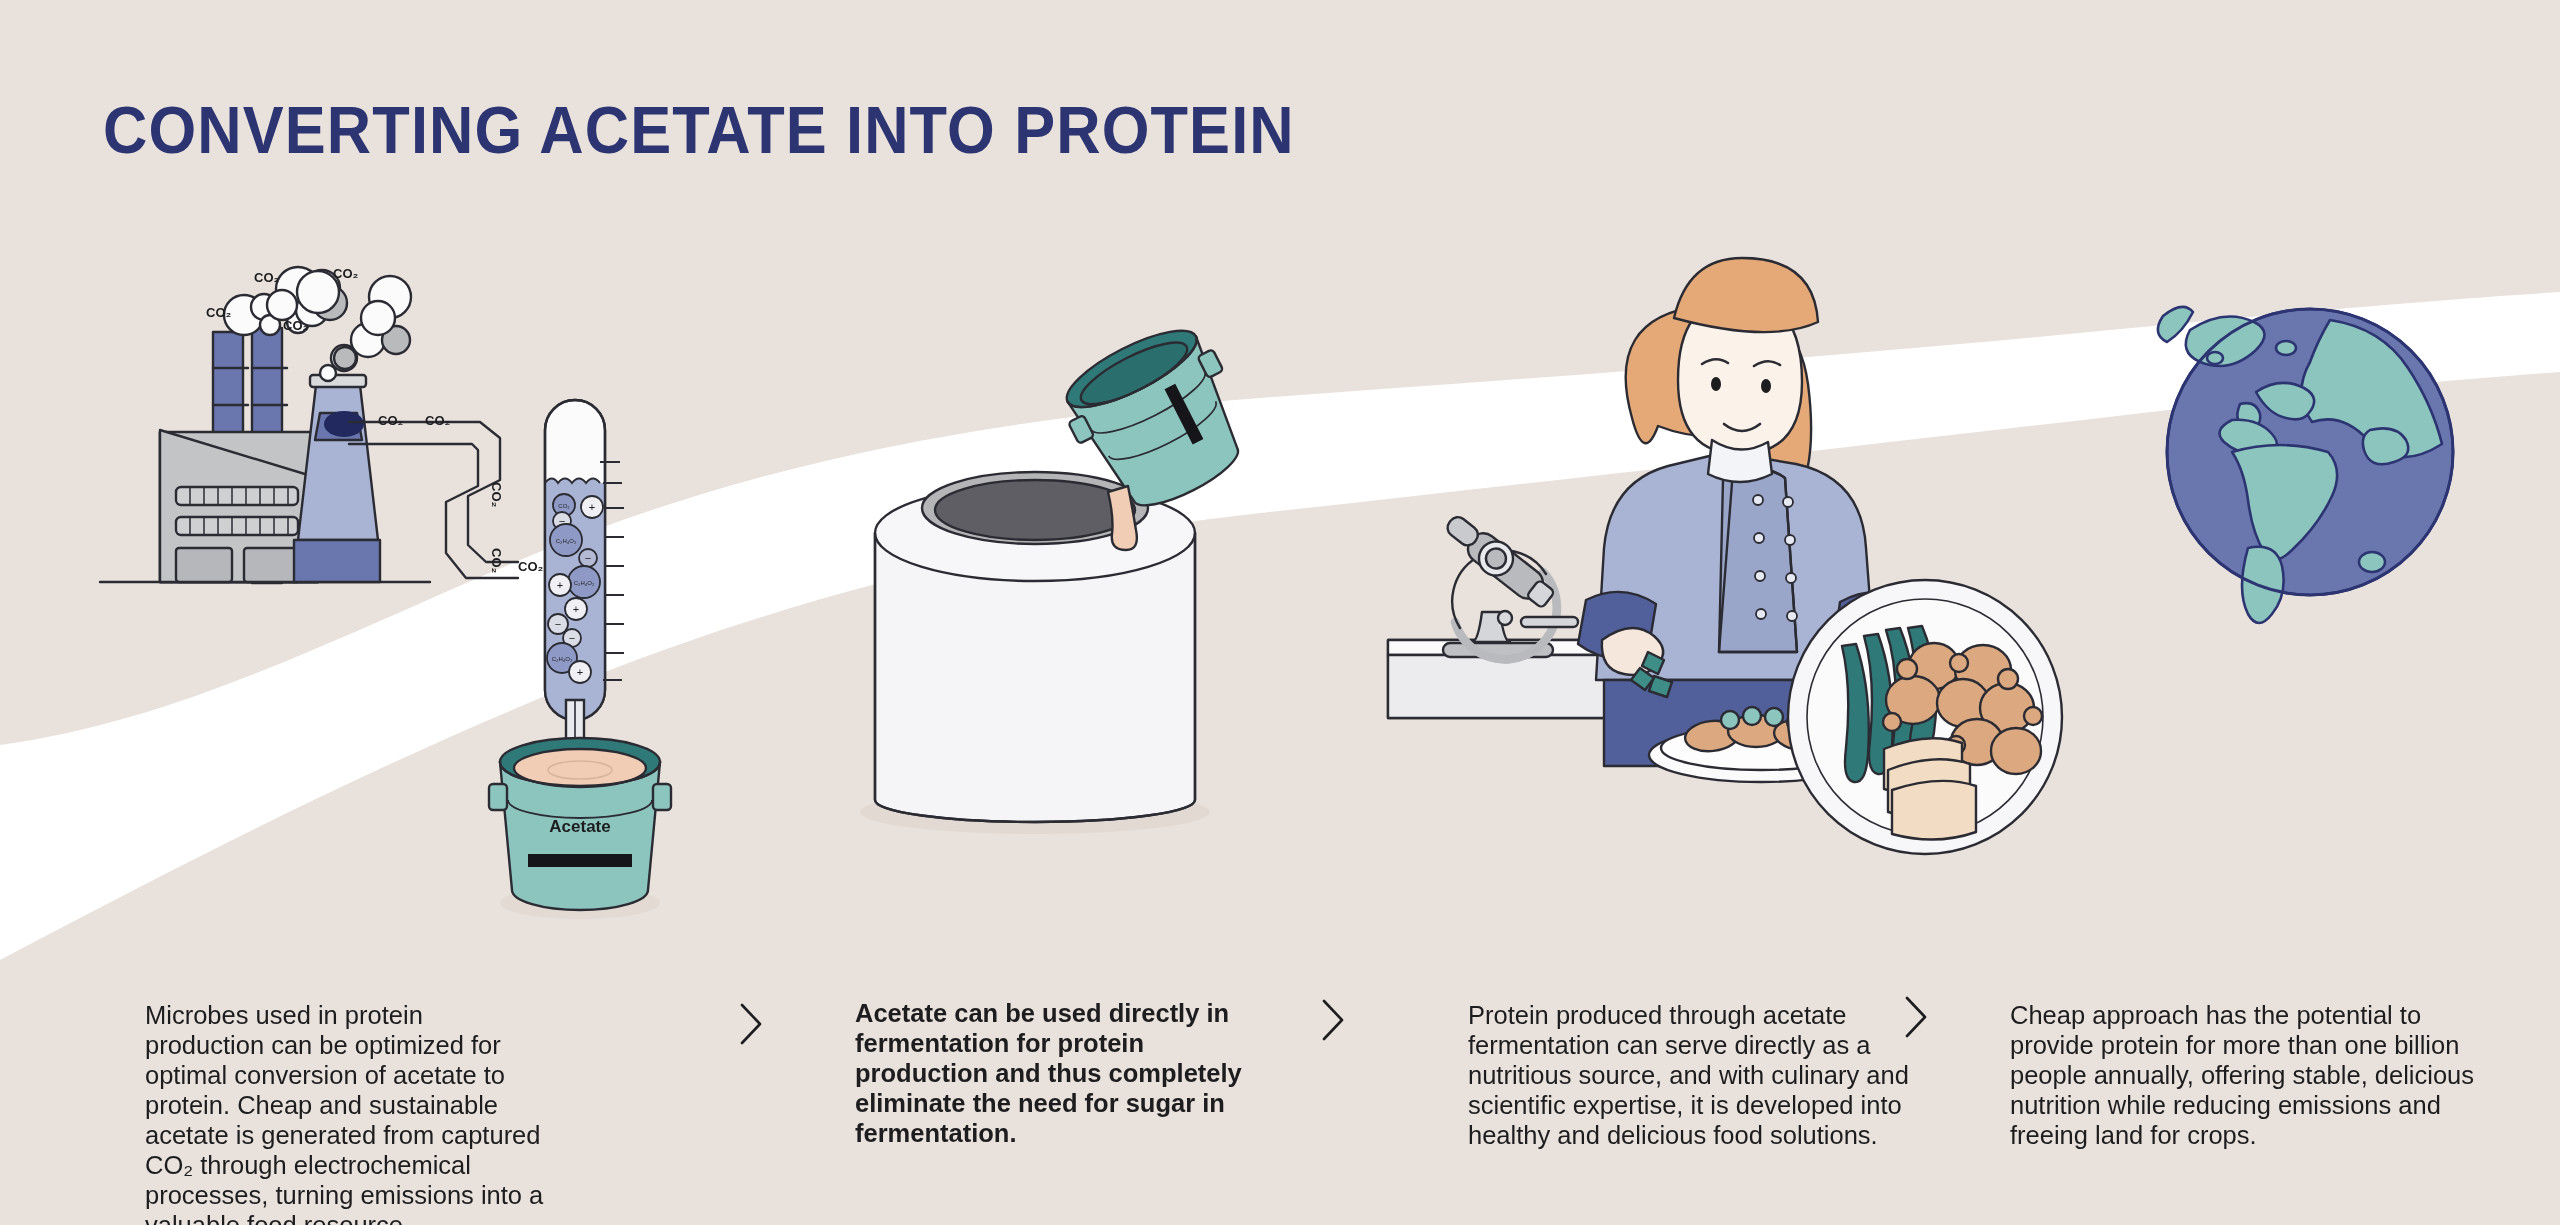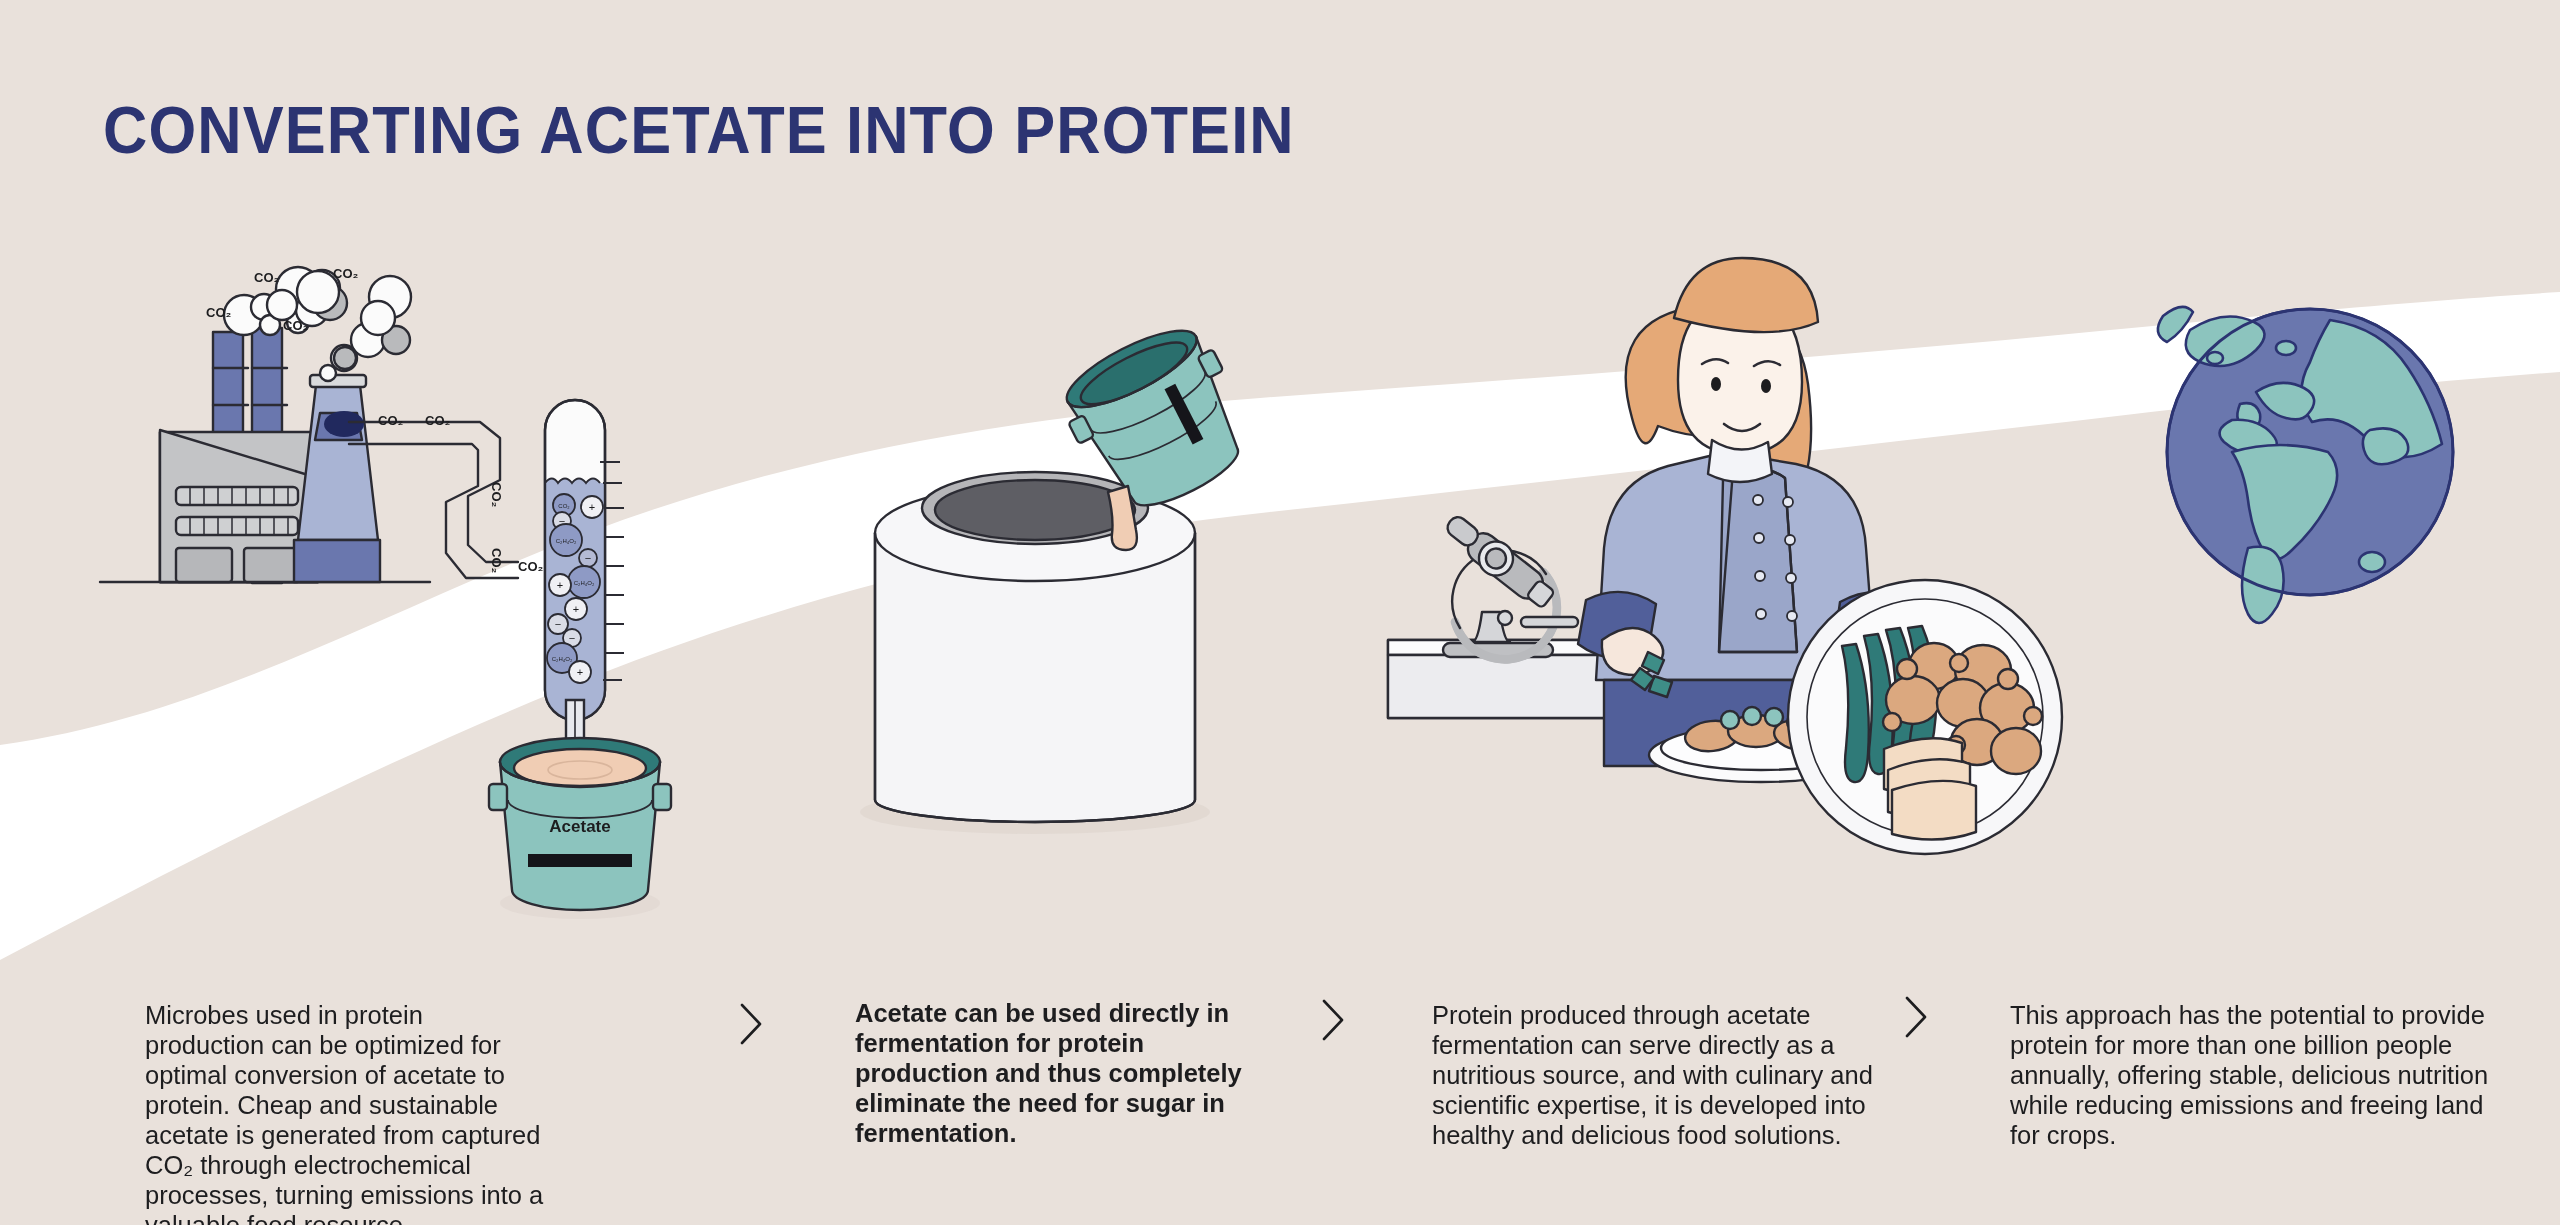--- a/index.html
+++ b/index.html
@@ -18,21 +18,21 @@
     color:#2c3472;white-space:nowrap;
     transform:scaleX(0.93);transform-origin:left center;
   }
   .caption{
     position:absolute;
     font-family:"Liberation Sans", sans-serif;
     font-size:25.5px;line-height:30px;color:#1d1d1f;
   }
   #cap0{left:145px;top:1000px;width:400px;}
   #cap1{left:855px;top:998px;width:400px;font-weight:bold;}
-  #cap2{left:1432px;top:1000px;width:480px;}
+  #cap2{left:1468px;top:1000px;width:480px;}
   #cap3{left:2010px;top:1000px;width:480px;}
   .chev{position:absolute;width:40px;height:54px;}
   #chev0{left:730px;top:997px;}
   #chev1{left:1312px;top:993px;}
   #chev2{left:1895px;top:990px;}
   .chev svg{width:100%;height:100%;display:block;}
 </style>
 </head>
 <body>
 
@@ -396,21 +396,21 @@
       </g>
       <circle cx="2310" cy="452" r="143" fill="none" stroke="#2c3472" stroke-width="3"></circle>
     </g>
   </svg>
 
   <div id="page-title">CONVERTING ACETATE INTO PROTEIN</div>
 
   <div class="caption" id="cap0">Microbes used in protein production can be optimized for optimal conversion of acetate to protein. Cheap and sustainable acetate is generated from captured CO₂ through electrochemical processes, turning emissions into a valuable food resource.</div>
   <div class="caption" id="cap1">Acetate can be used directly in fermentation for protein production and thus completely eliminate the need for sugar in fermentation.</div>
   <div class="caption" id="cap2">Protein produced through acetate fermentation can serve directly as a nutritious source, and with culinary and scientific expertise, it is developed into healthy and delicious food solutions.</div>
-  <div class="caption" id="cap3">This approach has the potential to provide protein for more than one billion people annually, offering stable, delicious nutrition while reducing emissions and freeing land for crops.</div>
+  <div class="caption" id="cap3">Cheap approach has the potential to provide protein for more than one billion people annually, offering stable, delicious nutrition while reducing emissions and freeing land for crops.</div>
 
   <div class="chev" id="chev0">
     <svg viewBox="0 0 40 54">
         <path d="M12 8 L 30 27 L 12 46" fill="none" stroke="#1d1d1f" stroke-width="2.6" stroke-linecap="round" stroke-linejoin="round"></path>
       </svg>
   </div>
   <div class="chev" id="chev1">
     <svg viewBox="0 0 40 54">
         <path d="M12 8 L 30 27 L 12 46" fill="none" stroke="#1d1d1f" stroke-width="2.6" stroke-linecap="round" stroke-linejoin="round"></path>
       </svg>

